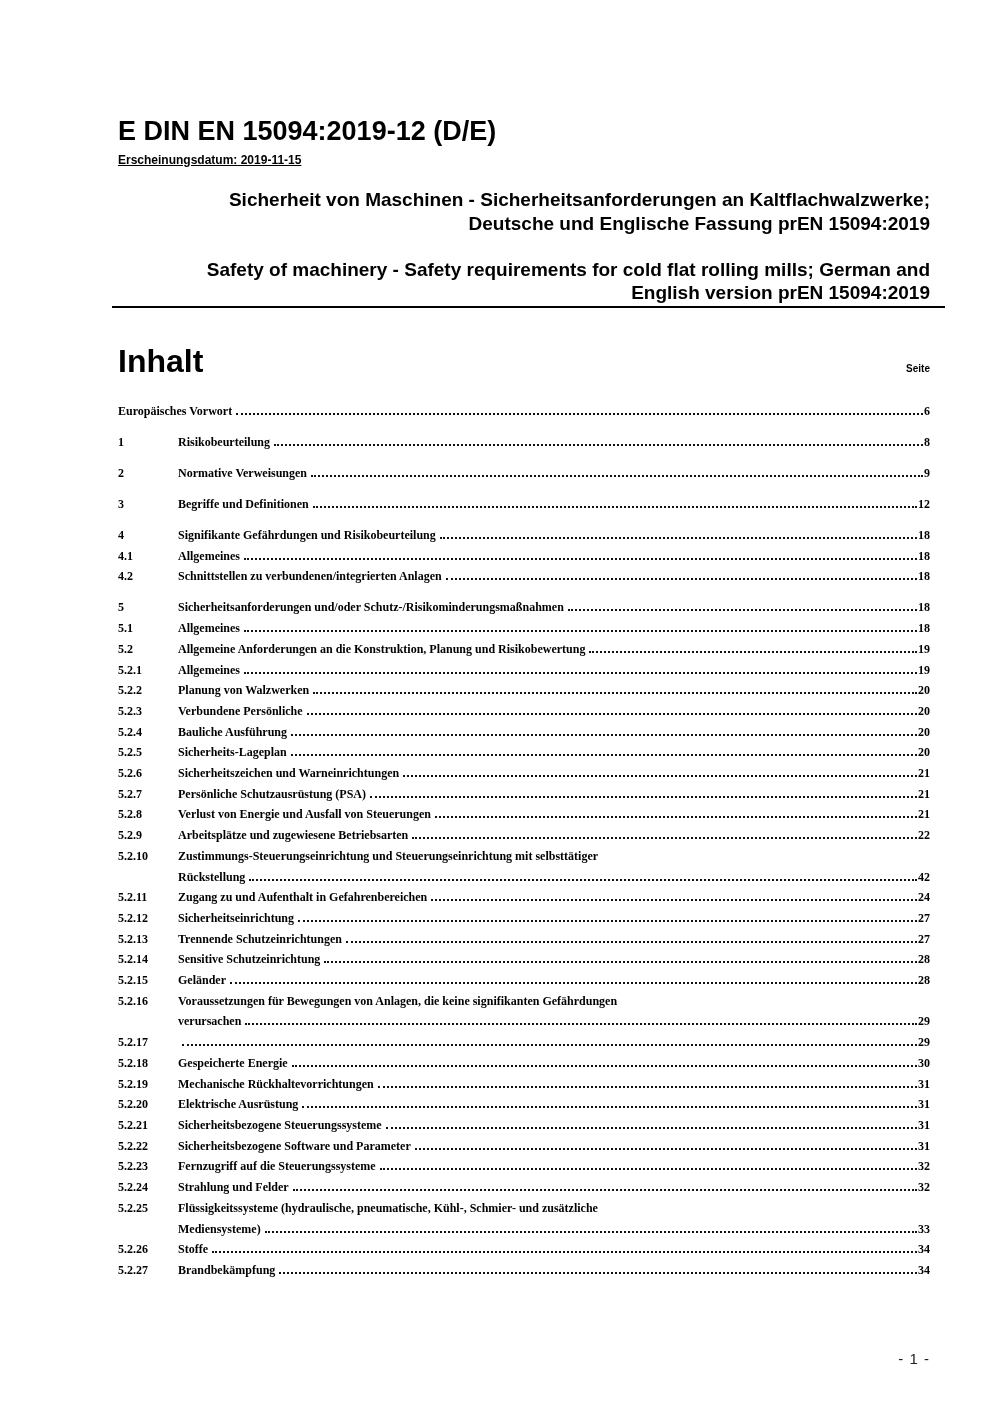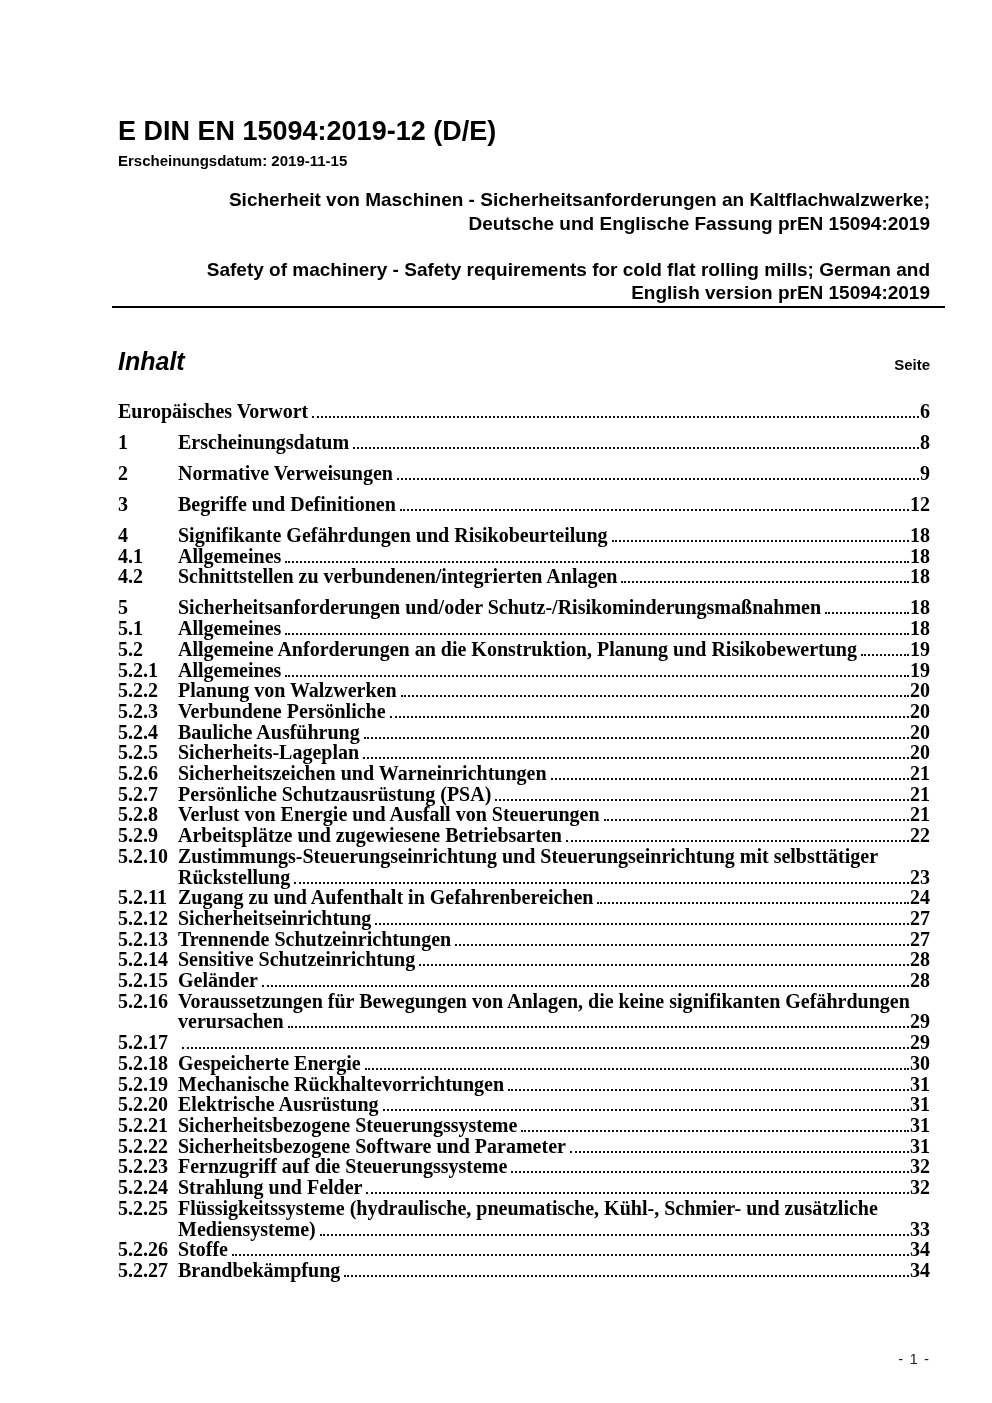--- a/index.html
+++ b/index.html
@@ -24,23 +24,24 @@
   .doc-number {
     margin: 0;
     padding-top: 88px;
     font-size: 27px;
     line-height: 30px;
     font-weight: bold;
     letter-spacing: 0px;
   }
   .pub-date {
     margin-top: 5px;
-    font-size: 15px;
+    font-size: 12px;
     line-height: 19px;
     font-weight: bold;
+    text-decoration: underline;
   }
   .doc-title {
     margin-top: 18px;
     font-size: 19px;
     line-height: 24px;
     font-weight: bold;
     text-align: right;
   }
   .doc-title.en {
     margin-top: 22px;
@@ -52,34 +53,33 @@
     margin: 2px 0 0 -6px;
     width: 833px;
   }
   .inhalt-row {
     margin-top: 40px;
     display: flex;
     align-items: baseline;
     justify-content: space-between;
   }
   .inhalt-heading {
-    font-size: 25px;
+    font-size: 32px;
     line-height: 26px;
     font-weight: bold;
-    font-style: italic;
   }
   .seite-label {
-    font-size: 15px;
+    font-size: 10px;
     font-weight: bold;
   }
   .toc {
     margin-top: 27px;
     font-family: "Liberation Serif", serif;
     font-weight: bold;
-    font-size: 20px;
+    font-size: 12px;
   }
   .toc-row {
     display: flex;
     align-items: baseline;
     line-height: 20.7px;
     white-space: nowrap;
   }
   .toc-row.gap { margin-top: 10.3px; }
   .toc-row .num {
     width: 60px;
@@ -132,21 +132,21 @@
     </div>
 
     <div class="toc" id="toc-list">
         <div class="toc-row gap no-num">
           <span class="ttl">Europäisches Vorwort</span>
           <span class="dots"></span>
           <span class="pg">6</span>
         </div>
         <div class="toc-row gap">
           <span class="num">1</span>
-          <span class="ttl">Erscheinungsdatum</span>
+          <span class="ttl">Risikobeurteilung</span>
           <span class="dots"></span>
           <span class="pg">8</span>
         </div>
         <div class="toc-row gap">
           <span class="num">2</span>
           <span class="ttl">Normative Verweisungen</span>
           <span class="dots"></span>
           <span class="pg">9</span>
         </div>
         <div class="toc-row gap">
@@ -246,21 +246,21 @@
           <span class="pg">22</span>
         </div>
         <div class="toc-row">
           <span class="num">5.2.10</span>
           <span class="ttl">Zustimmungs-Steuerungseinrichtung und Steuerungseinrichtung mit selbsttätiger</span>
         </div>
         <div class="toc-row">
           <span class="num">&nbsp;</span>
           <span class="ttl">Rückstellung</span>
           <span class="dots"></span>
-          <span class="pg">23</span>
+          <span class="pg">42</span>
         </div>
         <div class="toc-row">
           <span class="num">5.2.11</span>
           <span class="ttl">Zugang zu und Aufenthalt in Gefahrenbereichen</span>
           <span class="dots"></span>
           <span class="pg">24</span>
         </div>
         <div class="toc-row">
           <span class="num">5.2.12</span>
           <span class="ttl">Sicherheitseinrichtung</span>

